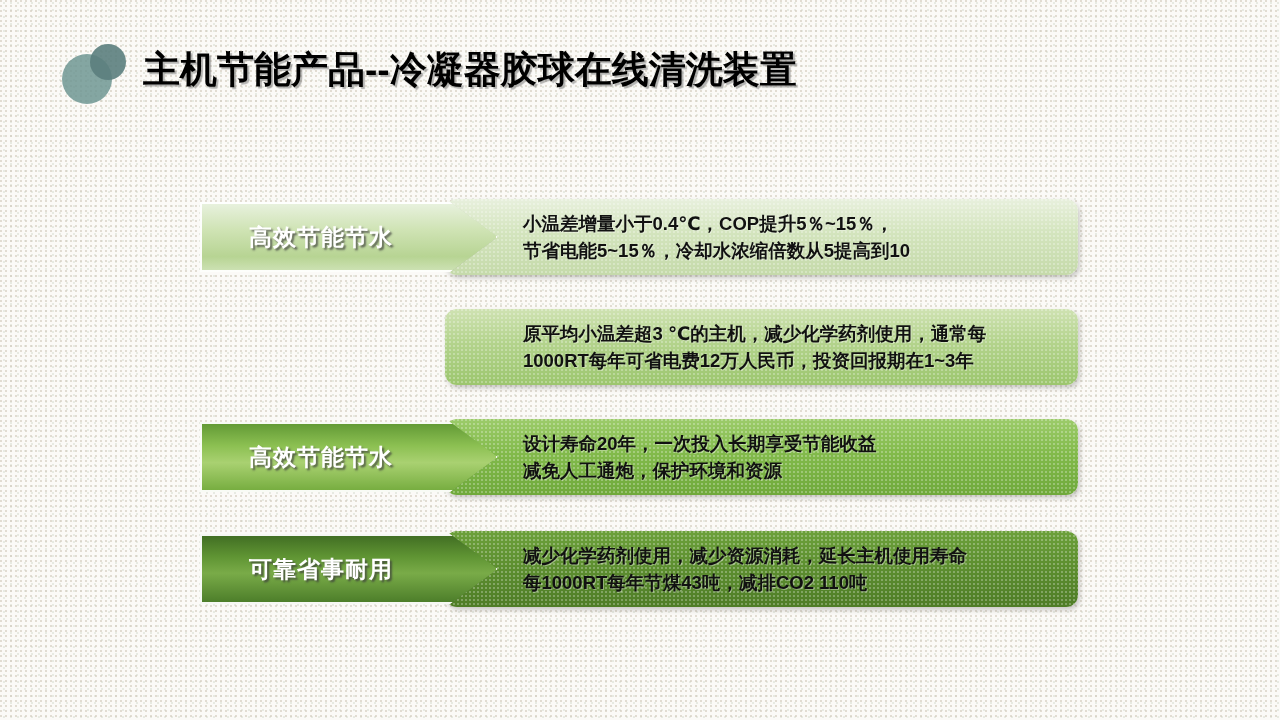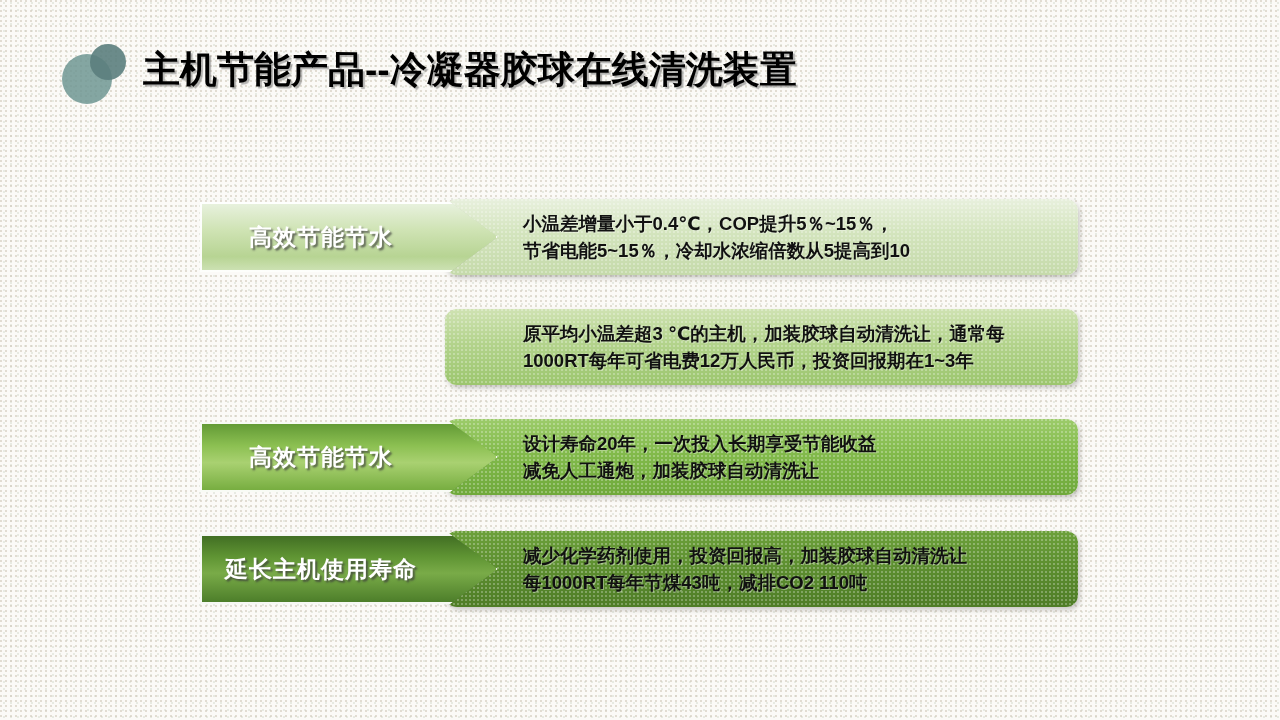--- a/index.html
+++ b/index.html
@@ -191,44 +191,44 @@
     <div class="row-tag">
       <div class="tag-inner"></div>
       <div class="tag-border"></div>
       <div class="tag-label">高效节能节水</div>
     </div>
   </div>
 
   <div class="row" id="row-2">
     <div class="row-panel">
       <div class="panel-inner"></div>
-      <div class="row-text">原平均小温差超3 ℃的主机，加装胶球自动清洗让，通常每
+      <div class="row-text">原平均小温差超3 ℃的主机，减少化学药剂使用，通常每
 1000RT每年可省电费12万人民币，投资回报期在1~3年</div>
     </div>
   </div>
 
   <div class="row" id="row-3">
     <div class="row-panel">
       <div class="panel-inner"></div>
       <div class="row-text">设计寿命20年，一次投入长期享受节能收益
-减免人工通炮，加装胶球自动清洗让</div>
+减免人工通炮，保护环境和资源</div>
     </div>
     <div class="row-tag">
       <div class="tag-inner"></div>
       <div class="tag-border"></div>
       <div class="tag-label">高效节能节水</div>
     </div>
   </div>
 
   <div class="row" id="row-4">
     <div class="row-panel">
       <div class="panel-inner"></div>
-      <div class="row-text">减少化学药剂使用，投资回报高，加装胶球自动清洗让
+      <div class="row-text">减少化学药剂使用，减少资源消耗，延长主机使用寿命
 每1000RT每年节煤43吨，减排CO2   110吨</div>
     </div>
     <div class="row-tag">
       <div class="tag-inner"></div>
       <div class="tag-border"></div>
-      <div class="tag-label">延长主机使用寿命</div>
+      <div class="tag-label">可靠省事耐用</div>
     </div>
   </div>
 
 </div>
 
 </body></html>

